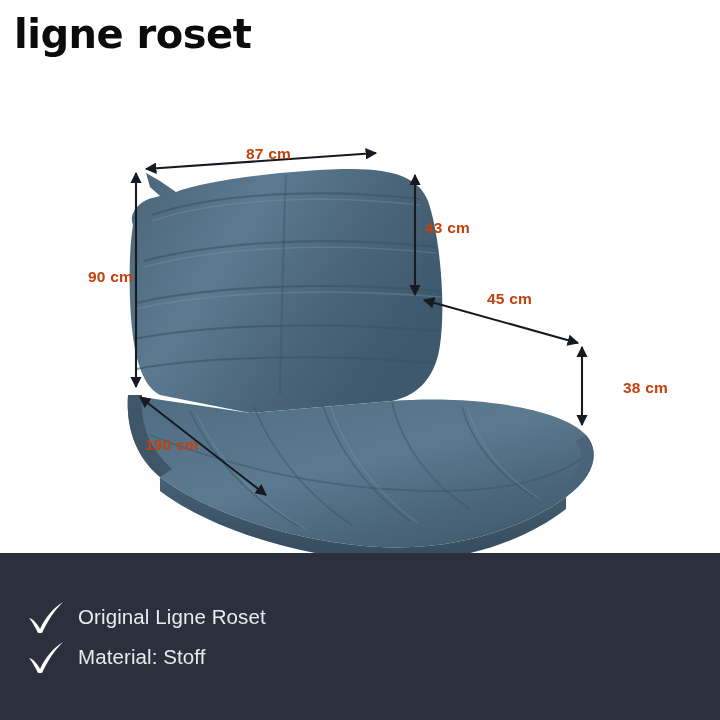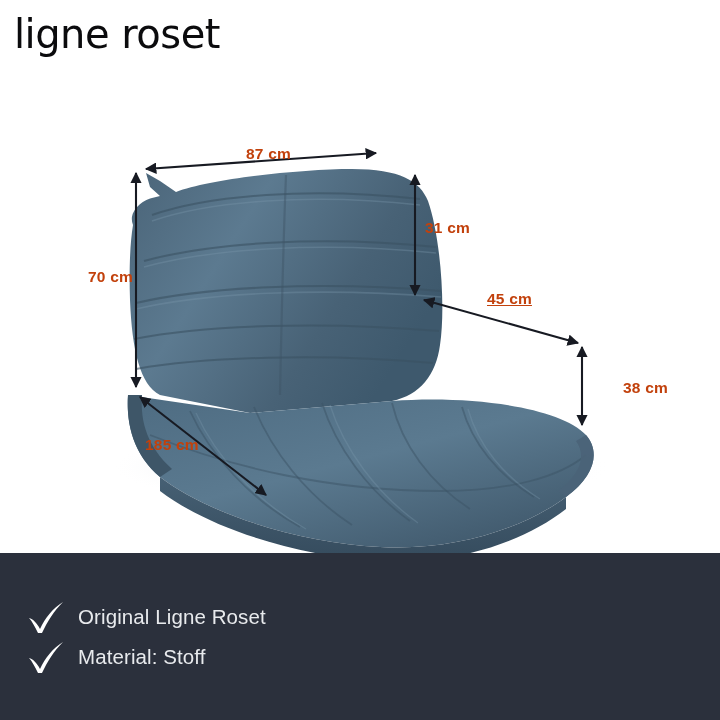--- a/index.html
+++ b/index.html
@@ -8,21 +8,21 @@
     background: #ffffff;
     font-family: "Liberation Sans", sans-serif;
     overflow: hidden;
   }
   #page { position: relative; width: 720px; height: 720px; background: #fff; }
 
   
   .brand-logo {
     position: absolute; left: 14px; top: 14px;
     font-family: "DejaVu Sans", sans-serif;
-    font-size: 40px; font-weight: 400;
+    font-size: 40px; font-weight: 700;
     letter-spacing: -0.5px;
     color: #0b0b0d;
     line-height: 1;
   }
 
   
   .stage { position: absolute; left: 0; top: 95px; width: 720px; height: 458px; }
   .stage svg { display: block; }
 
   
@@ -30,21 +30,21 @@
     position: absolute;
     font-family: "Liberation Sans", sans-serif;
     font-size: 15.5px; font-weight: 700;
     color: #c2410c;
     white-space: nowrap;
     letter-spacing: 0.2px;
   }
   .dim-87  { left: 246px; top: 145px; }
   .dim-70  { left: 88px;  top: 268px; }
   .dim-43  { left: 425px; top: 219px; }
-  .dim-45  { left: 487px; top: 290px; text-decoration: underline; }
+  .dim-45  { left: 487px; top: 290px; }
   .dim-38  { left: 593px; top: 379px; margin-left: 30px; }
   .dim-102 { left: 145px; top: 436px; }
 
   
   .footer {
     position: absolute; left: 0; top: 553px;
     width: 720px; height: 167px;
     background: #2b303c;
     display: flex; align-items: center;
   }
@@ -165,25 +165,25 @@
         <line x1="424" y1="205" x2="578" y2="248" marker-start="url(#arrEnd)" marker-end="url(#arrEnd)"></line>
 
         <line x1="582" y1="252" x2="582" y2="330" marker-start="url(#arrEnd)" marker-end="url(#arrEnd)"></line>
 
         <line x1="140" y1="302" x2="266" y2="400" marker-start="url(#arrEnd)" marker-end="url(#arrEnd)"></line>
       </g>
     </svg>
   </div>
 
   <div class="dim dim-87">87 cm</div>
-  <div class="dim dim-70">70 cm</div>
-  <div class="dim dim-43">31 cm</div>
+  <div class="dim dim-70">90 cm</div>
+  <div class="dim dim-43">43 cm</div>
   <div class="dim dim-45">45 cm</div>
   <div class="dim dim-38">38 cm</div>
-  <div class="dim dim-102">185 cm</div>
+  <div class="dim dim-102">190 cm</div>
 
   <div class="footer">
     <div class="bullets">
 
       <div class="bullet">
         <svg class="check" viewBox="0 0 40 36">
           <path d="M3,19 C7,20 11,24 14,30 C19,19 27,9 37,3 C28,12 21,23 16,34 L12,34 C9,28 6,22 3,19 Z" fill="#ffffff"></path>
         </svg>
         <span class="bullet-text">Original Ligne Roset</span>
       </div>

